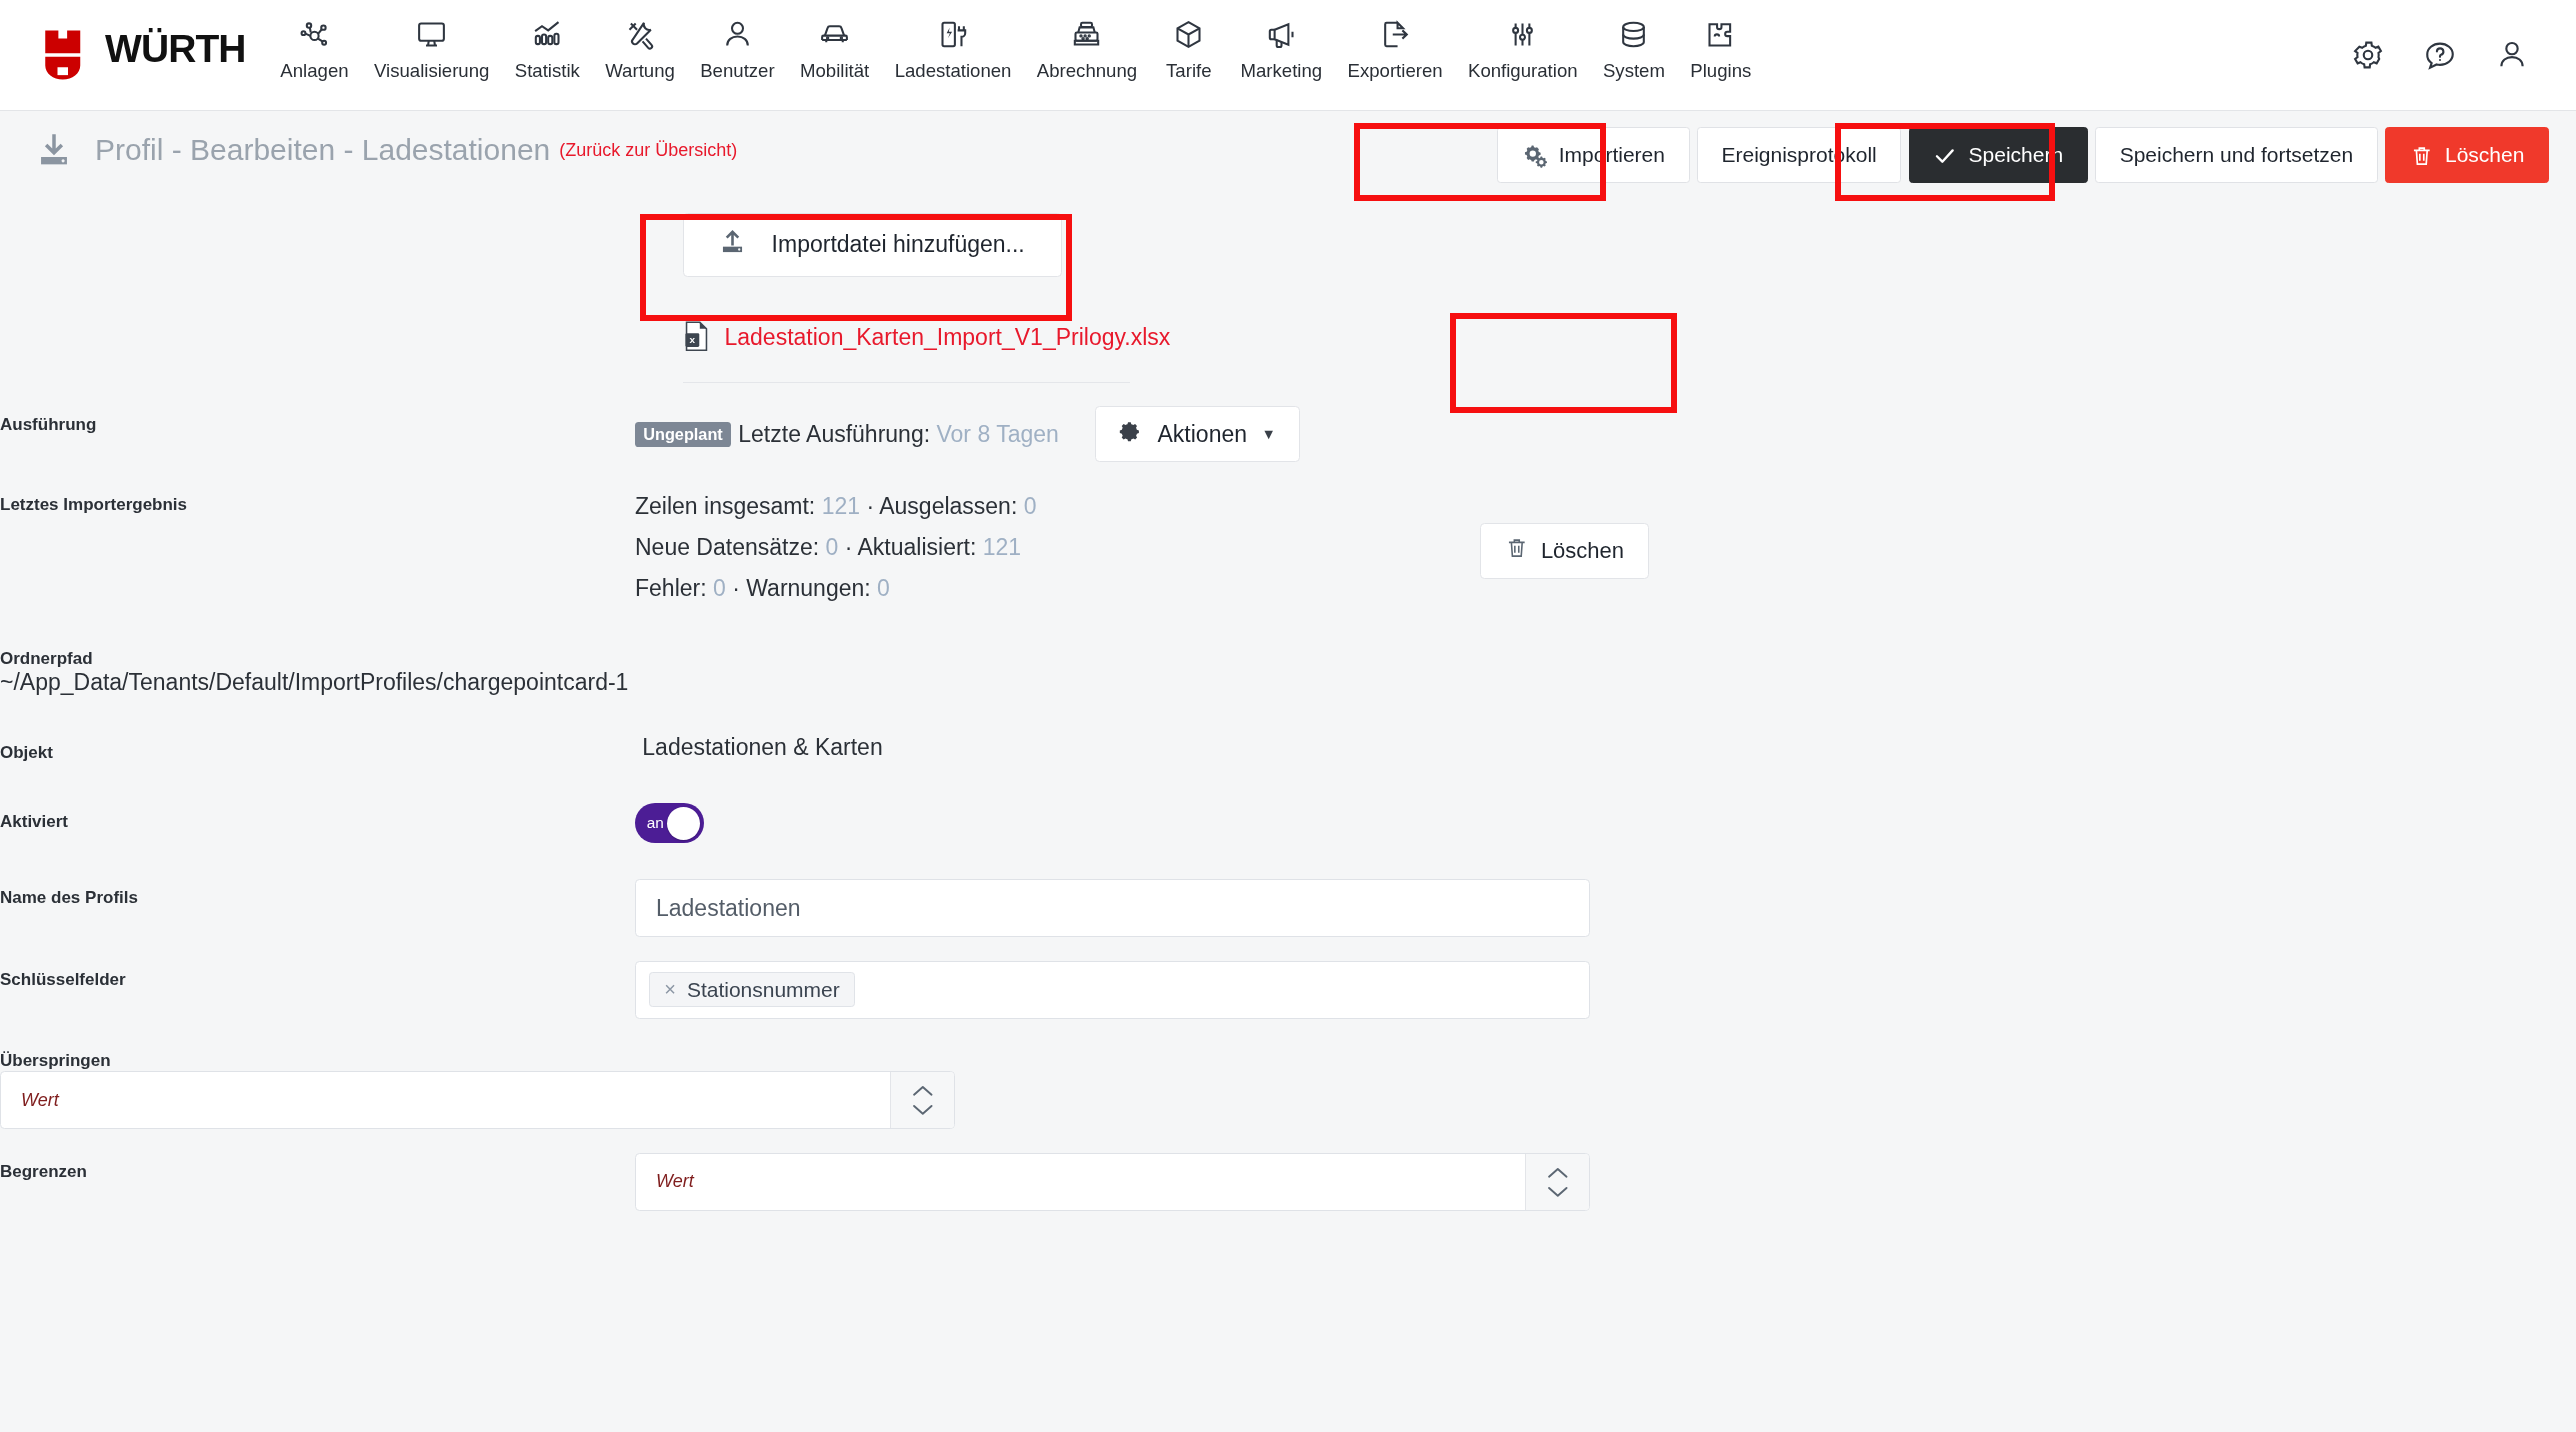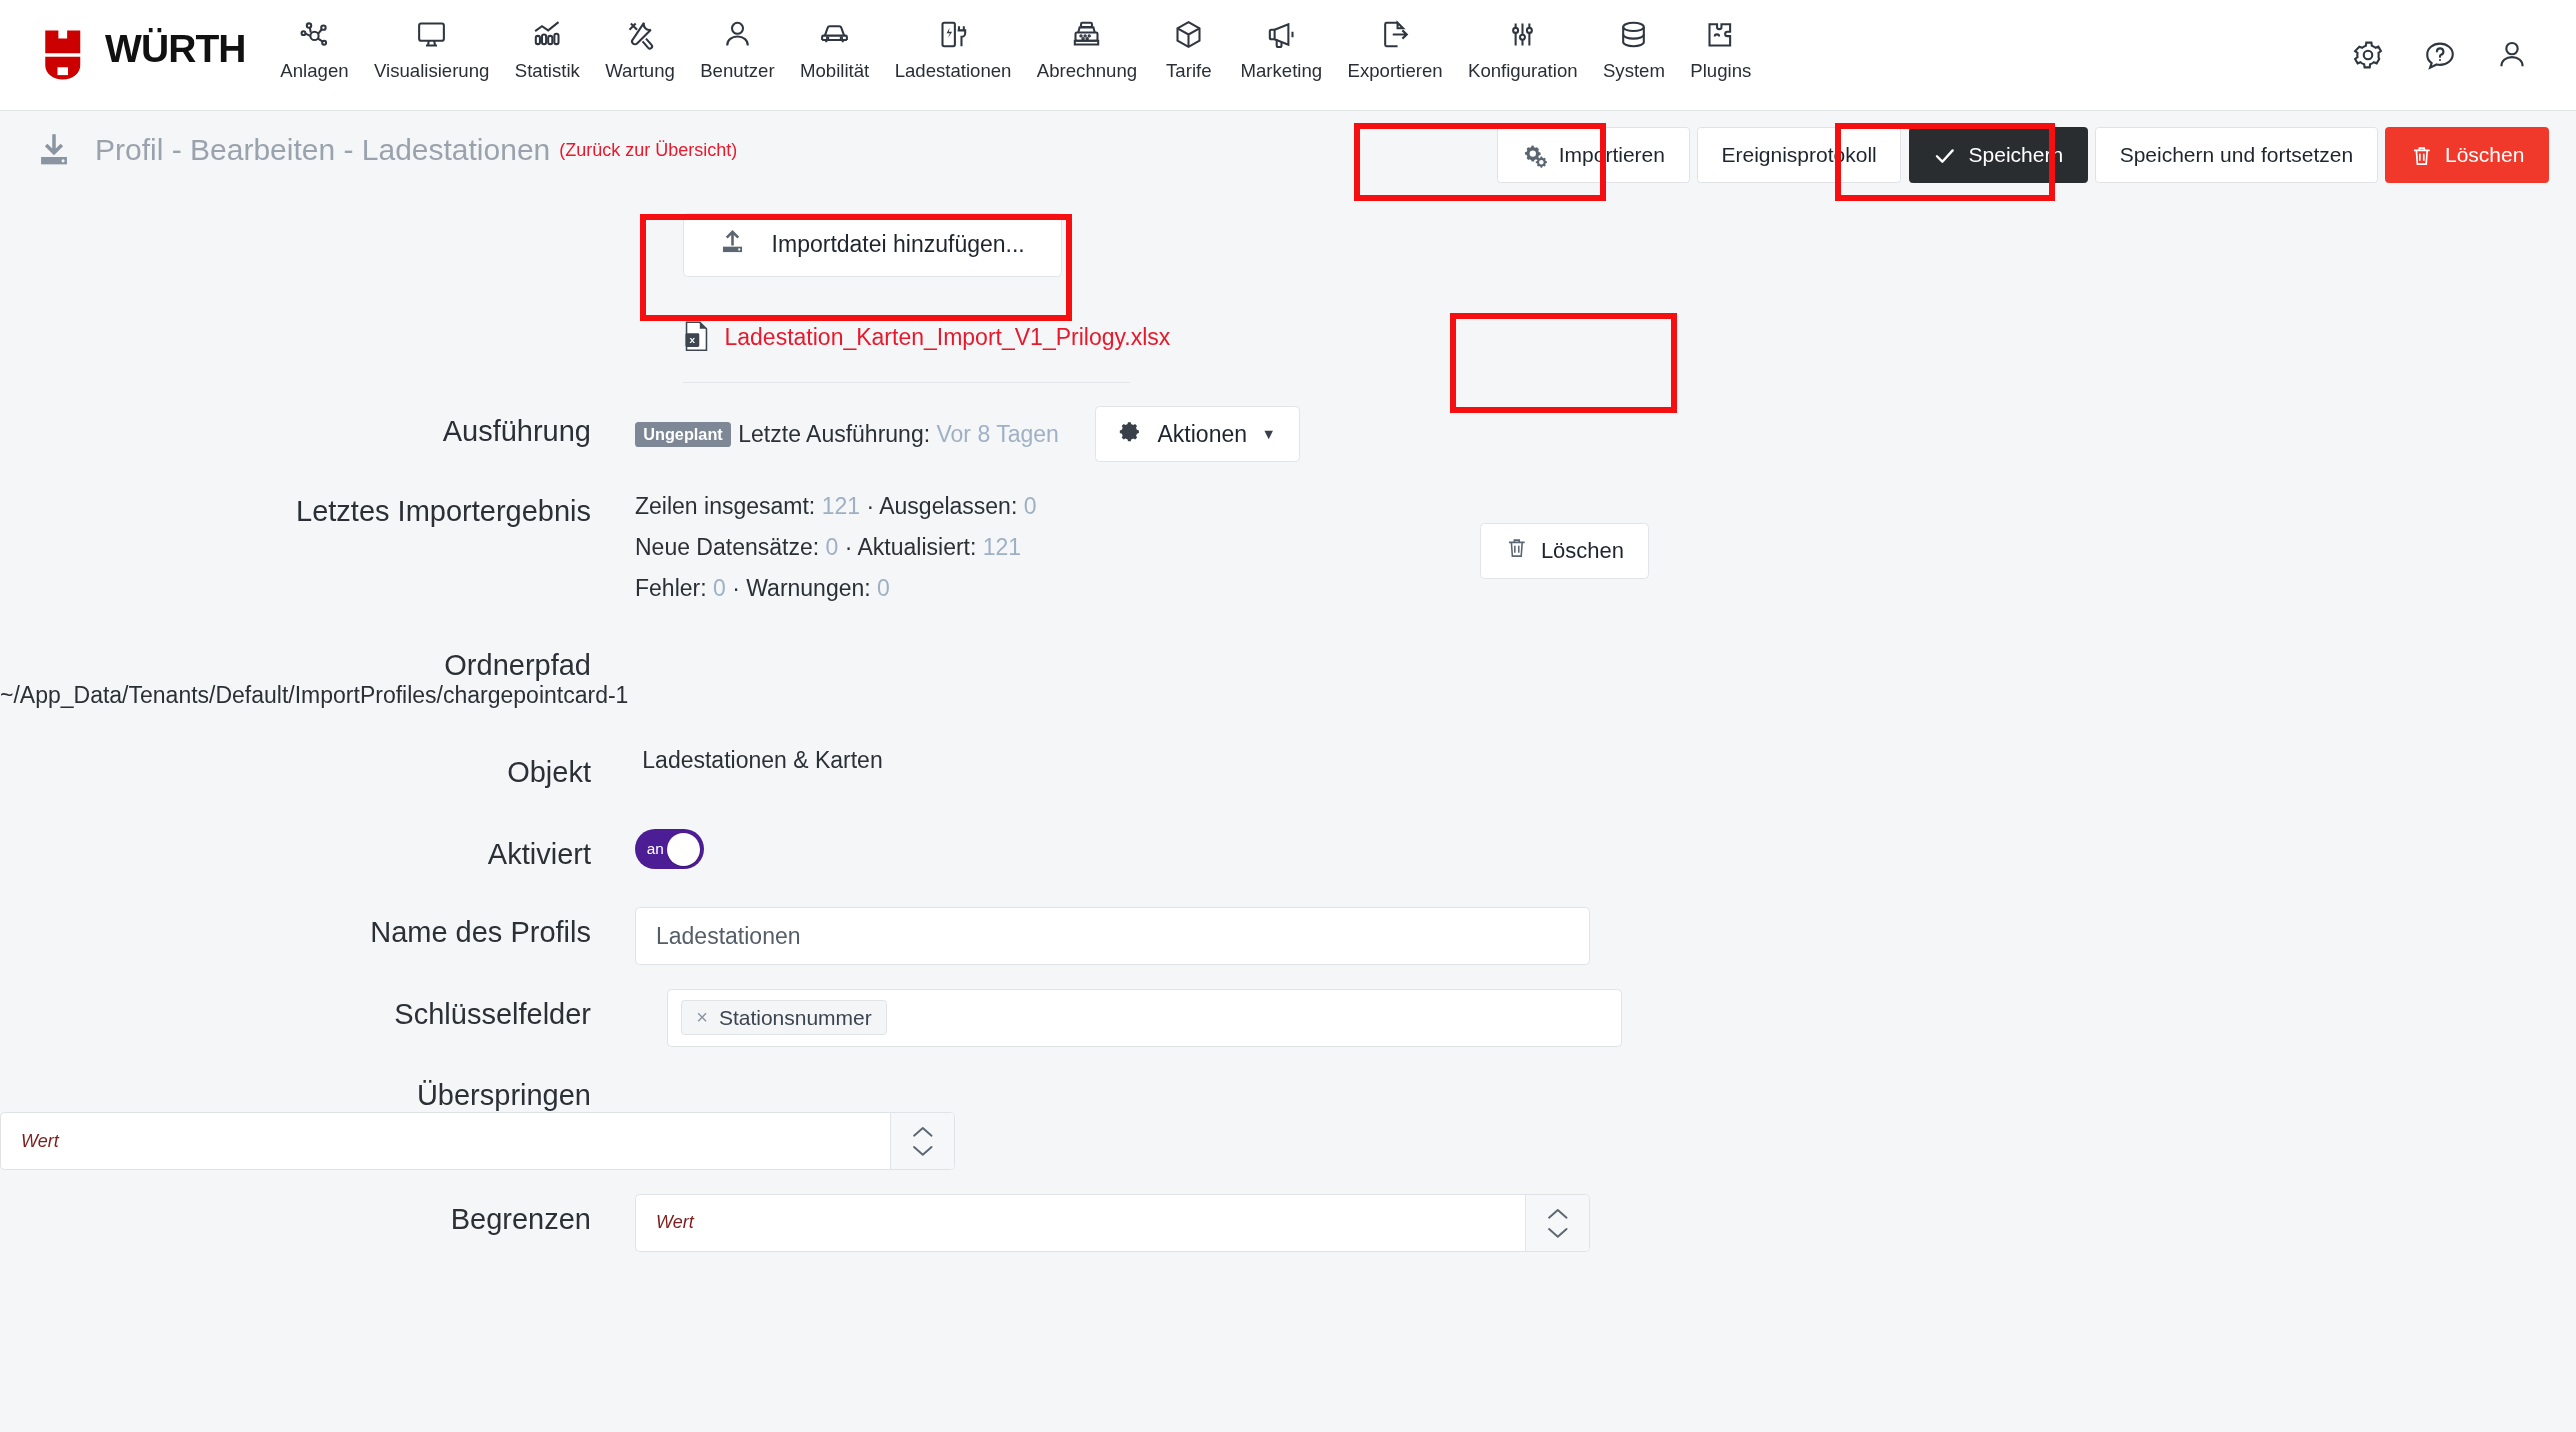--- a/index.html
+++ b/index.html
@@ -169,26 +169,26 @@
 
   
   .form { margin-top: 23.6px; }
   .frow {
     display: flex;
     align-items: flex-start;
     margin-bottom: 23.6px;
   }
   .flabel {
     width: 635px;
-    text-align: right;
     padding-right: 44px;
-    font-size: 29px;
+    font-size: 17px;
     color: #2b3037;
     padding-top: 9px;
     white-space: nowrap;
+    font-weight: bold;
   }
   .fval { flex: 1; font-size: 23px; color: #2b3037; }
 
   .badge {
     display: inline-block;
     background: #7d8795;
     color: #fff;
     font-size: 16.3px;
     font-weight: 700;
     padding: 2.7px 8.2px;
@@ -661,21 +661,21 @@
       </div>
     </div>
 
     <div class="frow" style="margin-bottom:23.6px;">
       <div class="flabel">Name des Profils</div>
       <div class="fval">
         <div class="tinput">Ladestationen</div>
       </div>
     </div>
 
-    <div class="frow" style="margin-bottom:23.6px;gap:32px;">
+    <div class="frow" style="margin-bottom:23.6px;">
       <div class="flabel">Schlüsselfelder</div>
       <div class="fval">
         <div class="tagbox">
           <span class="tag">
             <span class="x">×</span>
             <span>Stationsnummer</span>
           </span>
         </div>
       </div>
     </div>

